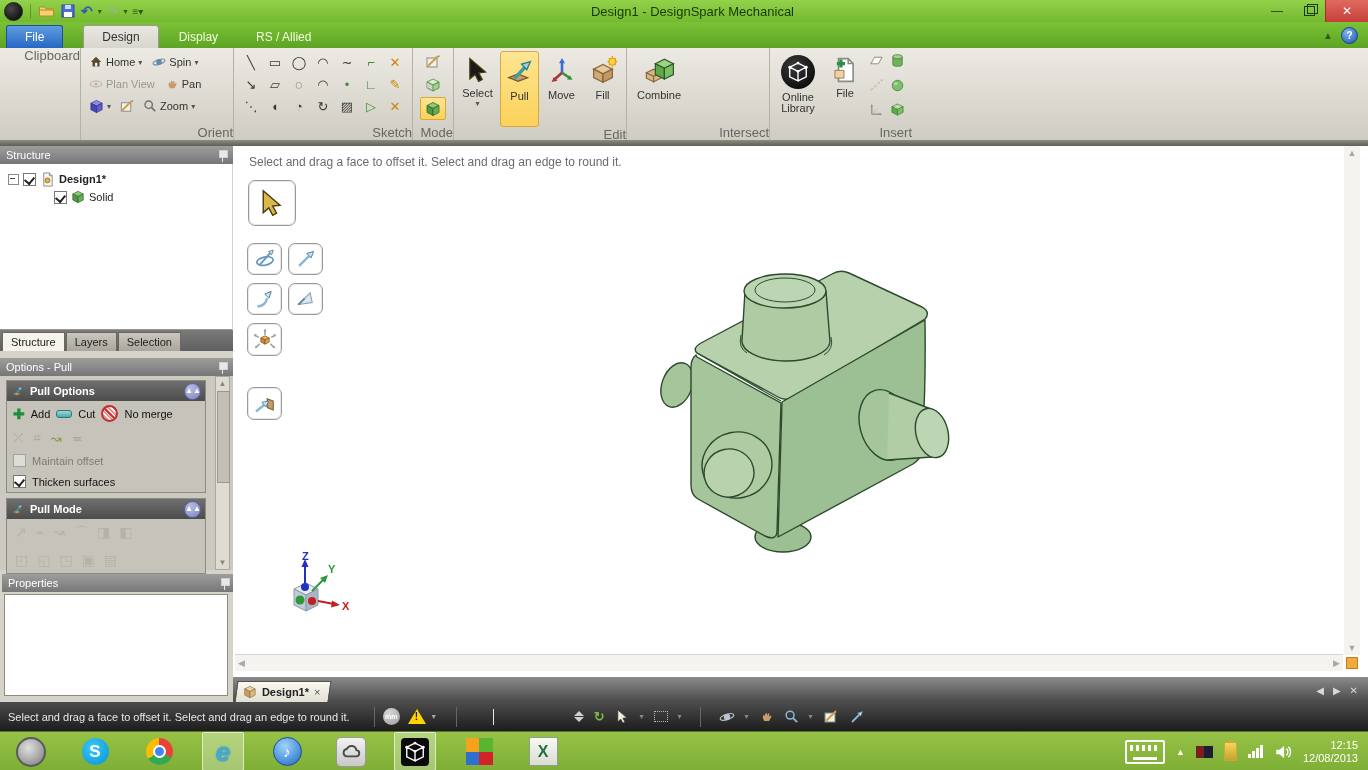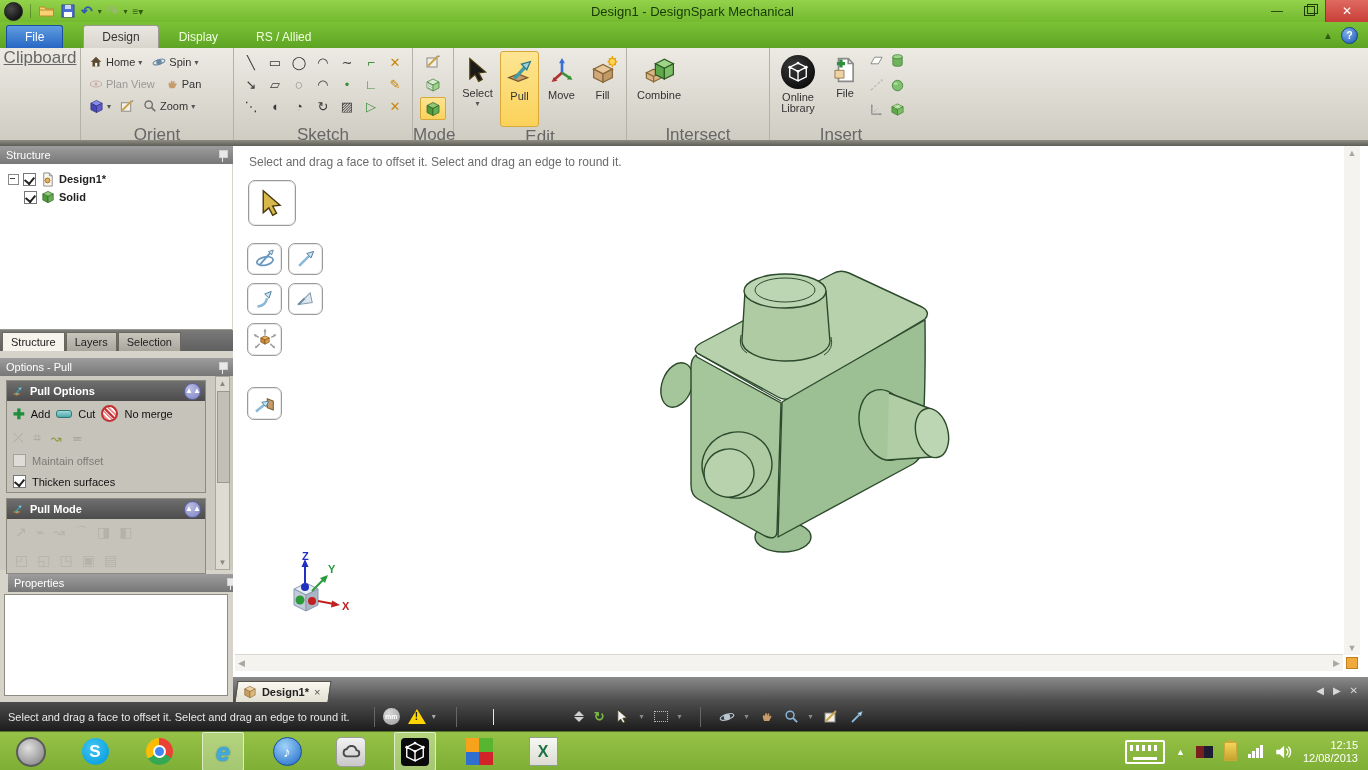--- a/index.html
+++ b/index.html
@@ -29,42 +29,42 @@
   .rtab.plain{color:#f2ffe0;margin-top:48px;}
   .tabrow-right{margin-left:auto;display:flex;align-items:center;gap:8px;padding:0 10px 4px 0;}
   .rib-collapse{color:#2f5b10;font-size:10px;}
   .help-circle{width:15px;height:15px;border-radius:50%;background:radial-gradient(circle at 35% 30%,#7fb2ef,#1d55b0);color:#fff;font-size:10px;font-weight:bold;text-align:center;line-height:15px;border:1px solid #164488;}
 
   
   .ribbon{left:0;top:48px;width:1368px;height:92px;background:linear-gradient(#eceae3,#cfccc2);display:flex;}
   .ribbon-edge{left:0;top:140px;width:1368px;height:6px;background:linear-gradient(#8e8d84,#5f5e56);}
   .rgroup{display:flex;flex-direction:column;border-right:1px solid #b4b1a6;}
   .rgroup-content{flex:1;display:flex;align-items:flex-start;padding:3px 5px 0 5px;gap:2px;}
-  .rgroup-label{height:15px;text-align:center;color:#666;font-size:17px;text-decoration:underline;}
+  .rgroup-label{height:15px;text-align:right;color:#666;font-size:13px;}
   .bigbtn{display:flex;flex-direction:column;align-items:center;justify-content:flex-start;width:50px;height:70px;padding-top:4px;border-radius:3px;}
   .bigbtn .lbl{margin-top:3px;color:#333;text-align:center;line-height:11px;}
   .bigbtn.sel{background:linear-gradient(#fde592,#fbd25a);border:1px solid #d8a938;}
   .caret-d{font-size:8px;color:#555;}
   .smallrow{display:flex;align-items:center;gap:3px;height:22px;font-size:11px;color:#333;white-space:nowrap;}
   .dis{opacity:.42;}
   .minicol{display:flex;flex-direction:column;justify-content:space-between;height:66px;padding-top:2px;}
   .sk-grid{display:grid;grid-template-columns:repeat(7,24px);grid-auto-rows:22px;align-items:center;justify-items:center;}
   .sk-ic{font-size:13px;line-height:14px;}
   .mode-col{display:flex;flex-direction:column;gap:2px;align-items:center;}
   .mode-tile{width:24px;height:21px;display:flex;align-items:center;justify-content:center;border-radius:2px;}
   .mode-tile.sel{background:linear-gradient(#fde592,#fbd25a);border:1px solid #d8a938;}
   .onlib-circle{width:34px;height:34px;border-radius:50%;background:radial-gradient(circle at 38% 32%,#3a3a3a,#000);display:flex;align-items:center;justify-content:center;}
 
   
   .leftpanel{left:0;top:146px;width:233px;height:556px;background:#d6d3ca;border-right:1px solid #9a978d;}
   .phead{height:18px;background:linear-gradient(#9d9d9d,#777);color:#fff;display:flex;align-items:center;padding:0 6px;font-size:11px;}
   .phead .pin{margin-left:auto;}
   .tree{position:absolute;left:0;top:18px;width:232px;height:166px;background:#fff;border-bottom:1px solid #9a978d;padding-top:6px;box-sizing:border-box;}
   .trow{display:flex;align-items:center;gap:4px;height:18px;padding-left:8px;}
-  .trow.child{padding-left:24px;font-weight:bold;}
+  .trow.child{padding-left:54px;}
   .expander{width:9px;height:9px;border:1px solid #888;background:#fff;position:relative;}
   .expander:before{content:"";position:absolute;left:1px;top:3px;width:5px;height:1px;background:#444;}
   .cb{width:11px;height:11px;border:1px solid #777;background:#fff;position:relative;display:inline-block;flex:none;}
   .cb.checked:before{content:"";position:absolute;left:2px;top:1px;width:5px;height:7px;border:solid #222;border-width:0 2px 2px 0;transform:rotate(40deg);}
   .ptabs{position:absolute;left:0;top:184px;width:233px;height:21px;background:linear-gradient(#7a7a7a,#5f5f5f);display:flex;align-items:flex-end;padding-left:2px;box-sizing:border-box;}
   .ptab{padding:3px 8px;background:linear-gradient(#c9c6bd,#a9a69d);border:1px solid #6a675e;border-bottom:none;color:#222;margin-right:1px;font-size:11px;}
   .ptab.active{background:#f5f3ec;}
   .optwrap{position:absolute;left:0;top:212px;width:233px;}
   .optbody{position:absolute;left:0;top:230px;width:233px;height:194px;background:#ccc9c0;}
   .gbox{position:absolute;left:6px;width:198px;border:1px solid #8d8a80;background:#c6c3ba;}
@@ -73,21 +73,21 @@
   .optrow{display:flex;align-items:center;gap:6px;padding:4px 6px;font-size:11px;color:#111;}
   .opticon{font-size:13px;color:#a9a69c;}
   .plus-ic{color:#1d8f3a;font-weight:bold;font-size:14px;line-height:12px;}
   .cut-ic{width:14px;height:6px;border-radius:3px;background:linear-gradient(#9fd8d8,#4fa8a8);border:1px solid #2e7878;display:inline-block;}
   .no-ic{width:13px;height:13px;border-radius:50%;border:2px solid #c03030;position:relative;display:inline-block;background:repeating-linear-gradient(45deg,#e88,#e88 1px,#fff 2px,#fff 3px);}
   .no-ic:before{content:"";position:absolute;left:-1px;top:5px;width:14px;height:2px;background:#c03030;transform:rotate(45deg);}
   .pm-row{display:flex;gap:9px;padding:5px 8px;font-size:14px;color:#b5b2a8;}
   .vscroll-opt{position:absolute;right:3px;top:230px;width:15px;height:194px;background:#dedbd2;border:1px solid #aaa79d;box-sizing:border-box;}
   .vscroll-opt .ar{position:absolute;left:0;width:13px;text-align:center;color:#8a877d;font-size:8px;}
   .vscroll-opt .thumb{position:absolute;left:1px;top:14px;width:11px;height:90px;background:#c2bfb6;border:1px solid #9a978d;}
-  .props-h{position:absolute;left:8px;top:428px;width:233px;}
+  .props-h{position:absolute;left:2px;top:428px;width:233px;}
   .props-box{position:absolute;left:4px;top:448px;width:222px;height:100px;background:#fff;border:1px solid #8d8a80;}
 
   
   .canvas{left:233px;top:146px;width:1135px;height:531px;background:#fff;}
   .hint{position:absolute;left:16px;top:9px;color:#6b6b6b;font-size:12px;}
   .toolbtn{position:absolute;background:#fff;border:1px solid #9a9a9a;border-radius:7px;display:flex;align-items:center;justify-content:center;box-shadow:inset 0 0 0 1px #e8e8e8;}
   .vscroll{position:absolute;right:8px;top:0;width:16px;height:509px;background:#f4f3ef;border-left:1px solid #d8d6cе;}
   .vscroll,.hscroll{color:#a9a79e;}
   .vscroll .up{position:absolute;top:2px;left:0;width:16px;text-align:center;font-size:9px;}
   .vscroll .dn{position:absolute;bottom:2px;left:0;width:16px;text-align:center;font-size:9px;}

